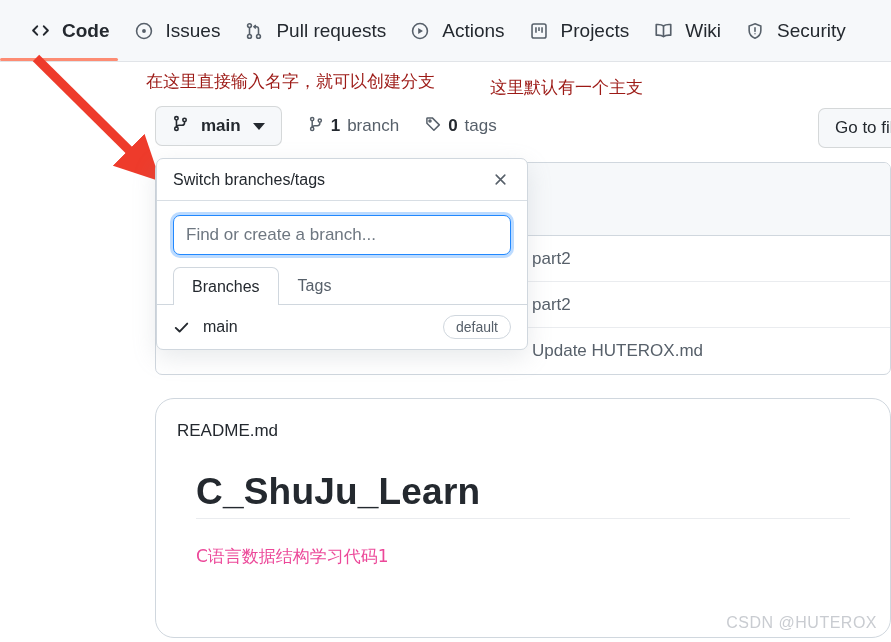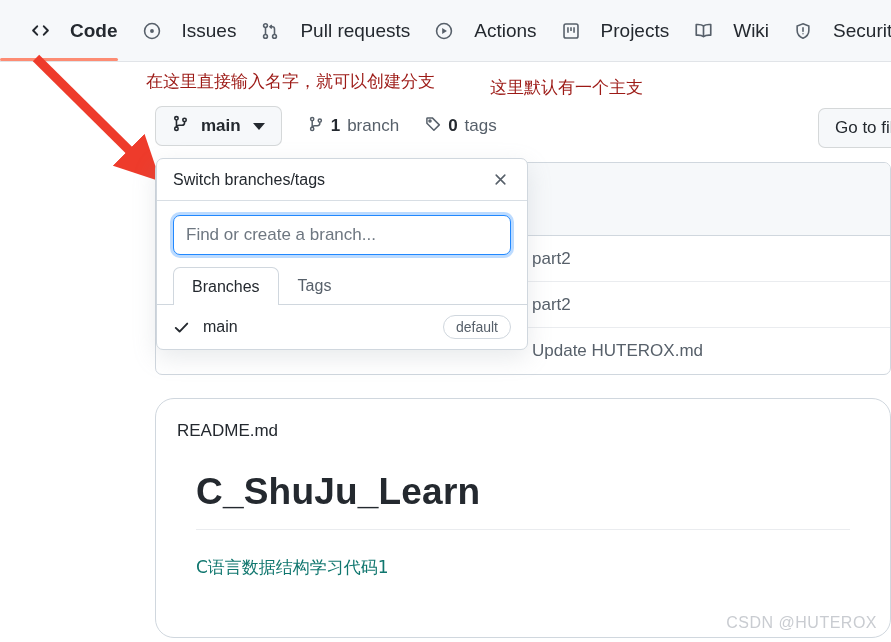--- a/index.html
+++ b/index.html
@@ -25,21 +25,21 @@
     background: #f6f8fa;
     border-bottom: 1px solid #e1e4e8;
     display: flex;
     align-items: center;
     padding-left: 18px;
     box-sizing: border-box;
   }
   .nav-tab {
     display: flex;
     align-items: center;
-    gap: 20px;
+    gap: 12px;
     height: 61px;
     padding: 0 12px;
     font-size: 19px;
     color: #24292f;
     position: relative;
     cursor: pointer;
     white-space: nowrap;
   }
   .nav-tab .nav-ico {
     display: inline-flex;
@@ -321,28 +321,28 @@
     font-size: 17px;
     color: #24292f;
     padding: 22px 0 0 21px;
   }
   #readme-body { padding: 30px 40px 0 40px; }
   #readme-h1 {
     font-size: 37px;
     font-weight: bold;
     color: #24292f;
     margin: 0;
-    padding-bottom: 16px;
+    padding-bottom: 5px;
     border-bottom: 1px solid #eaecef;
     letter-spacing: 0.2px;
   }
   #readme-desc {
     margin: 26px 0 0 0;
     font-size: 17px;
-    color: #0f766e;
+    color: #ec4899;
     font-family: "DejaVu Sans", sans-serif;
   }
 
   #watermark {
     position: absolute;
     right: 14px;
     bottom: 10px;
     font-size: 16px;
     color: #c9ccd1;
     letter-spacing: 0.5px;

